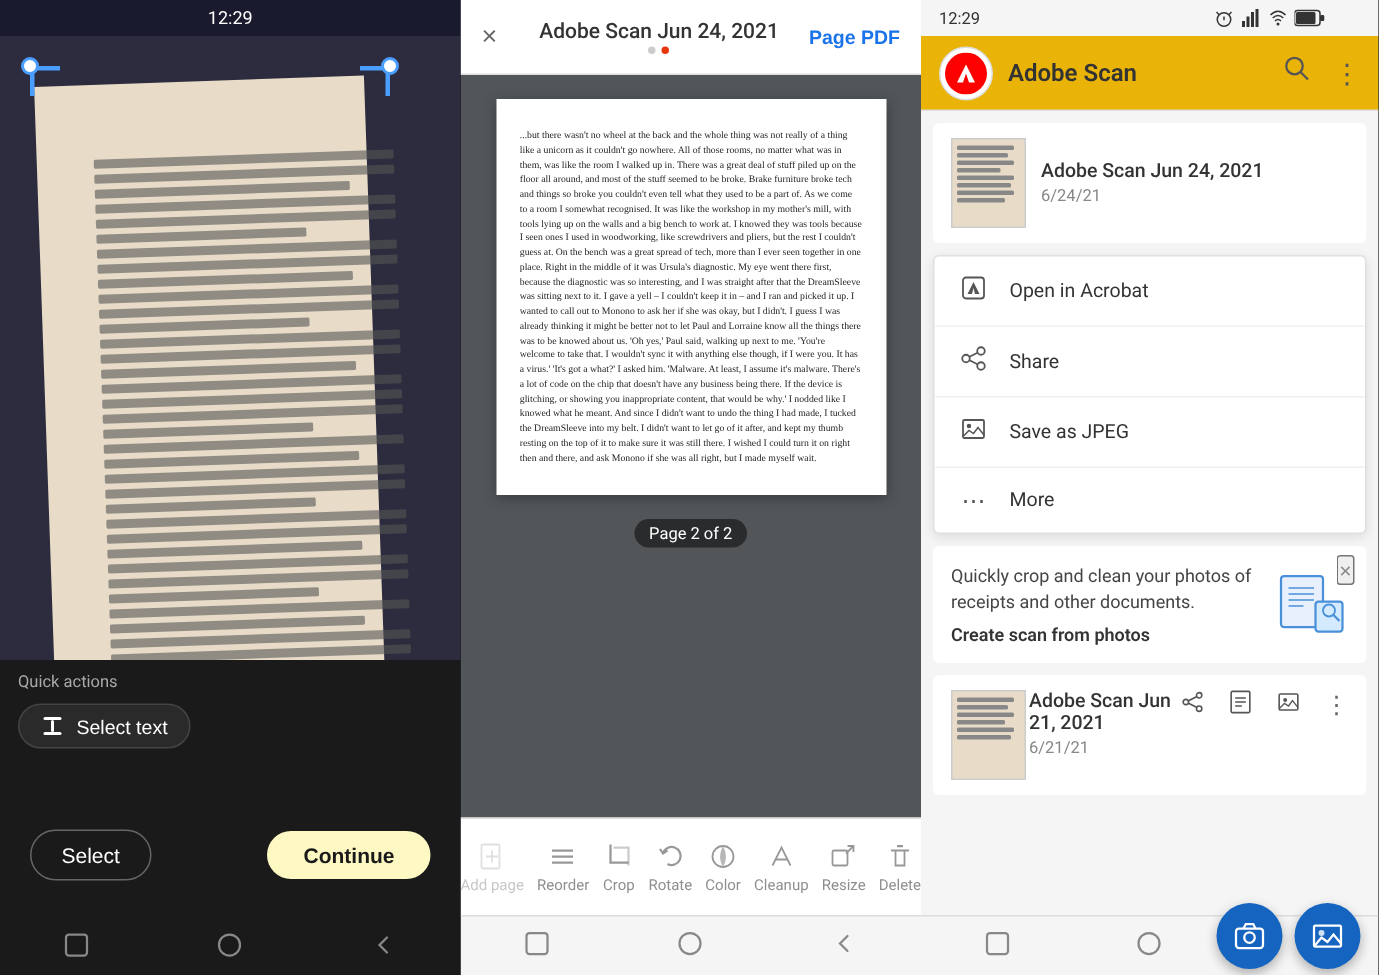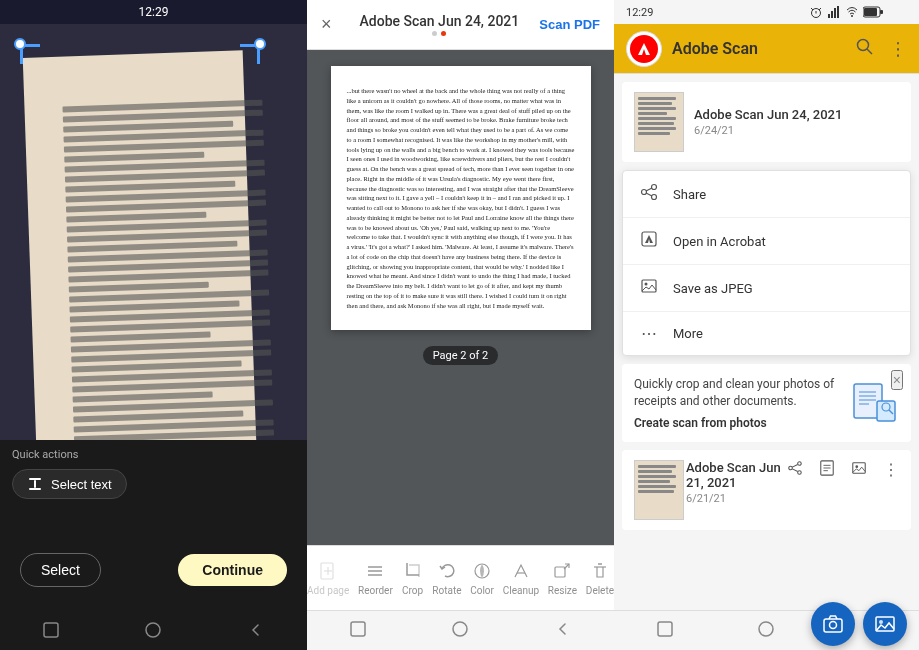--- a/index.html
+++ b/index.html
@@ -675,21 +675,21 @@
       <span>×</span>
     </button>
     <div class="pdf-title-section">
       <span class="pdf-title">Adobe Scan Jun 24, 2021</span>
       <div class="pdf-title-dots">
         <div class="title-dot"></div>
         <div class="title-dot active"></div>
       </div>
     </div>
     <button class="save-pdf-btn">
-      <span>Scan PDF</span>
+      <span>Page PDF</span>
     </button>
   </div>
 
   <div class="pdf-content">
     <div class="pdf-page">
       <p class="pdf-page-text">...but there wasn't no wheel at the back and the whole thing was not really of a thing like a unicorn as it couldn't go nowhere. All of those rooms, no matter what was in them, was like the room I walked up in. There was a great deal of stuff piled up on the floor all around, and most of the stuff seemed to be broke. Brake furniture broke tech and things so broke you couldn't even tell what they used to be a part of. As we come to a room I somewhat recognised. It was like the workshop in my mother's mill, with tools lying up on the walls and a big bench to work at. I knowed they was tools because I seen ones I used in woodworking, like screwdrivers and pliers, but the rest I couldn't guess at. On the bench was a great spread of tech, more than I ever seen together in one place. Right in the middle of it was Ursula's diagnostic. My eye went there first, because the diagnostic was so interesting, and I was straight after that the DreamSleeve was sitting next to it. I gave a yell – I couldn't keep it in – and I ran and picked it up. I wanted to call out to Monono to ask her if she was okay, but I didn't. I guess I was already thinking it might be better not to let Paul and Lorraine know all the things there was to be knowed about us. 'Oh yes,' Paul said, walking up next to me. 'You're welcome to take that. I wouldn't sync it with anything else though, if I were you. It has a virus.' 'It's got a what?' I asked him. 'Malware. At least, I assume it's malware. There's a lot of code on the chip that doesn't have any business being there. If the device is glitching, or showing you inappropriate content, that would be why.' I nodded like I knowed what he meant. And since I didn't want to undo the thing I had made, I tucked the DreamSleeve into my belt. I didn't want to let go of it after, and kept my thumb resting on the top of it to make sure it was still there. I wished I could turn it on right then and there, and ask Monono if she was all right, but I made myself wait.</p>
     </div>
     <div class="page-number-badge">Page 2 of 2</div>
   </div>
 
@@ -866,37 +866,37 @@
           <div class="doc-name">Adobe Scan Jun 24, 2021</div>
           <div class="doc-date">6/24/21</div>
         </div>
       </div>
     </div>
 
     <div class="dropdown-menu">
       <div class="dropdown-item">
         <span class="dropdown-item-icon">
           <svg width="18" height="18" viewBox="0 0 18 18">
+              <rect x="2" y="2" width="14" height="14" rx="2" stroke="#555" stroke-width="1.2" fill="none"></rect>
+              <path d="M5 13 L9 5 L13 13 L10 13 L9 9 L8 13Z" fill="#555"></path>
+            </svg>
+        </span>
+        <span class="dropdown-item-label">Open in Acrobat</span>
+      </div>
+      <div class="dropdown-item">
+        <span class="dropdown-item-icon">
+          <svg width="18" height="18" viewBox="0 0 18 18">
               <circle cx="14" cy="4" r="2.5" stroke="#555" stroke-width="1.2" fill="none"></circle>
               <circle cx="14" cy="14" r="2.5" stroke="#555" stroke-width="1.2" fill="none"></circle>
               <circle cx="4" cy="9" r="2.5" stroke="#555" stroke-width="1.2" fill="none"></circle>
               <line x1="6" y1="8" x2="12" y2="5" stroke="#555" stroke-width="1.2"></line>
               <line x1="6" y1="10" x2="12" y2="13" stroke="#555" stroke-width="1.2"></line>
             </svg>
         </span>
         <span class="dropdown-item-label">Share</span>
-      </div>
-      <div class="dropdown-item">
-        <span class="dropdown-item-icon">
-          <svg width="18" height="18" viewBox="0 0 18 18">
-              <rect x="2" y="2" width="14" height="14" rx="2" stroke="#555" stroke-width="1.2" fill="none"></rect>
-              <path d="M5 13 L9 5 L13 13 L10 13 L9 9 L8 13Z" fill="#555"></path>
-            </svg>
-        </span>
-        <span class="dropdown-item-label">Open in Acrobat</span>
       </div>
       <div class="dropdown-item">
         <span class="dropdown-item-icon">
           <svg width="18" height="18" viewBox="0 0 18 18">
               <rect x="2" y="3" width="14" height="12" rx="1" stroke="#555" stroke-width="1.2" fill="none"></rect>
               <circle cx="6" cy="7" r="1.5" fill="#555"></circle>
               <polyline points="2,14 6,10 9,12 12,8 16,13" stroke="#555" stroke-width="1" fill="none"></polyline>
             </svg>
         </span>
         <span class="dropdown-item-label">Save as JPEG</span>

